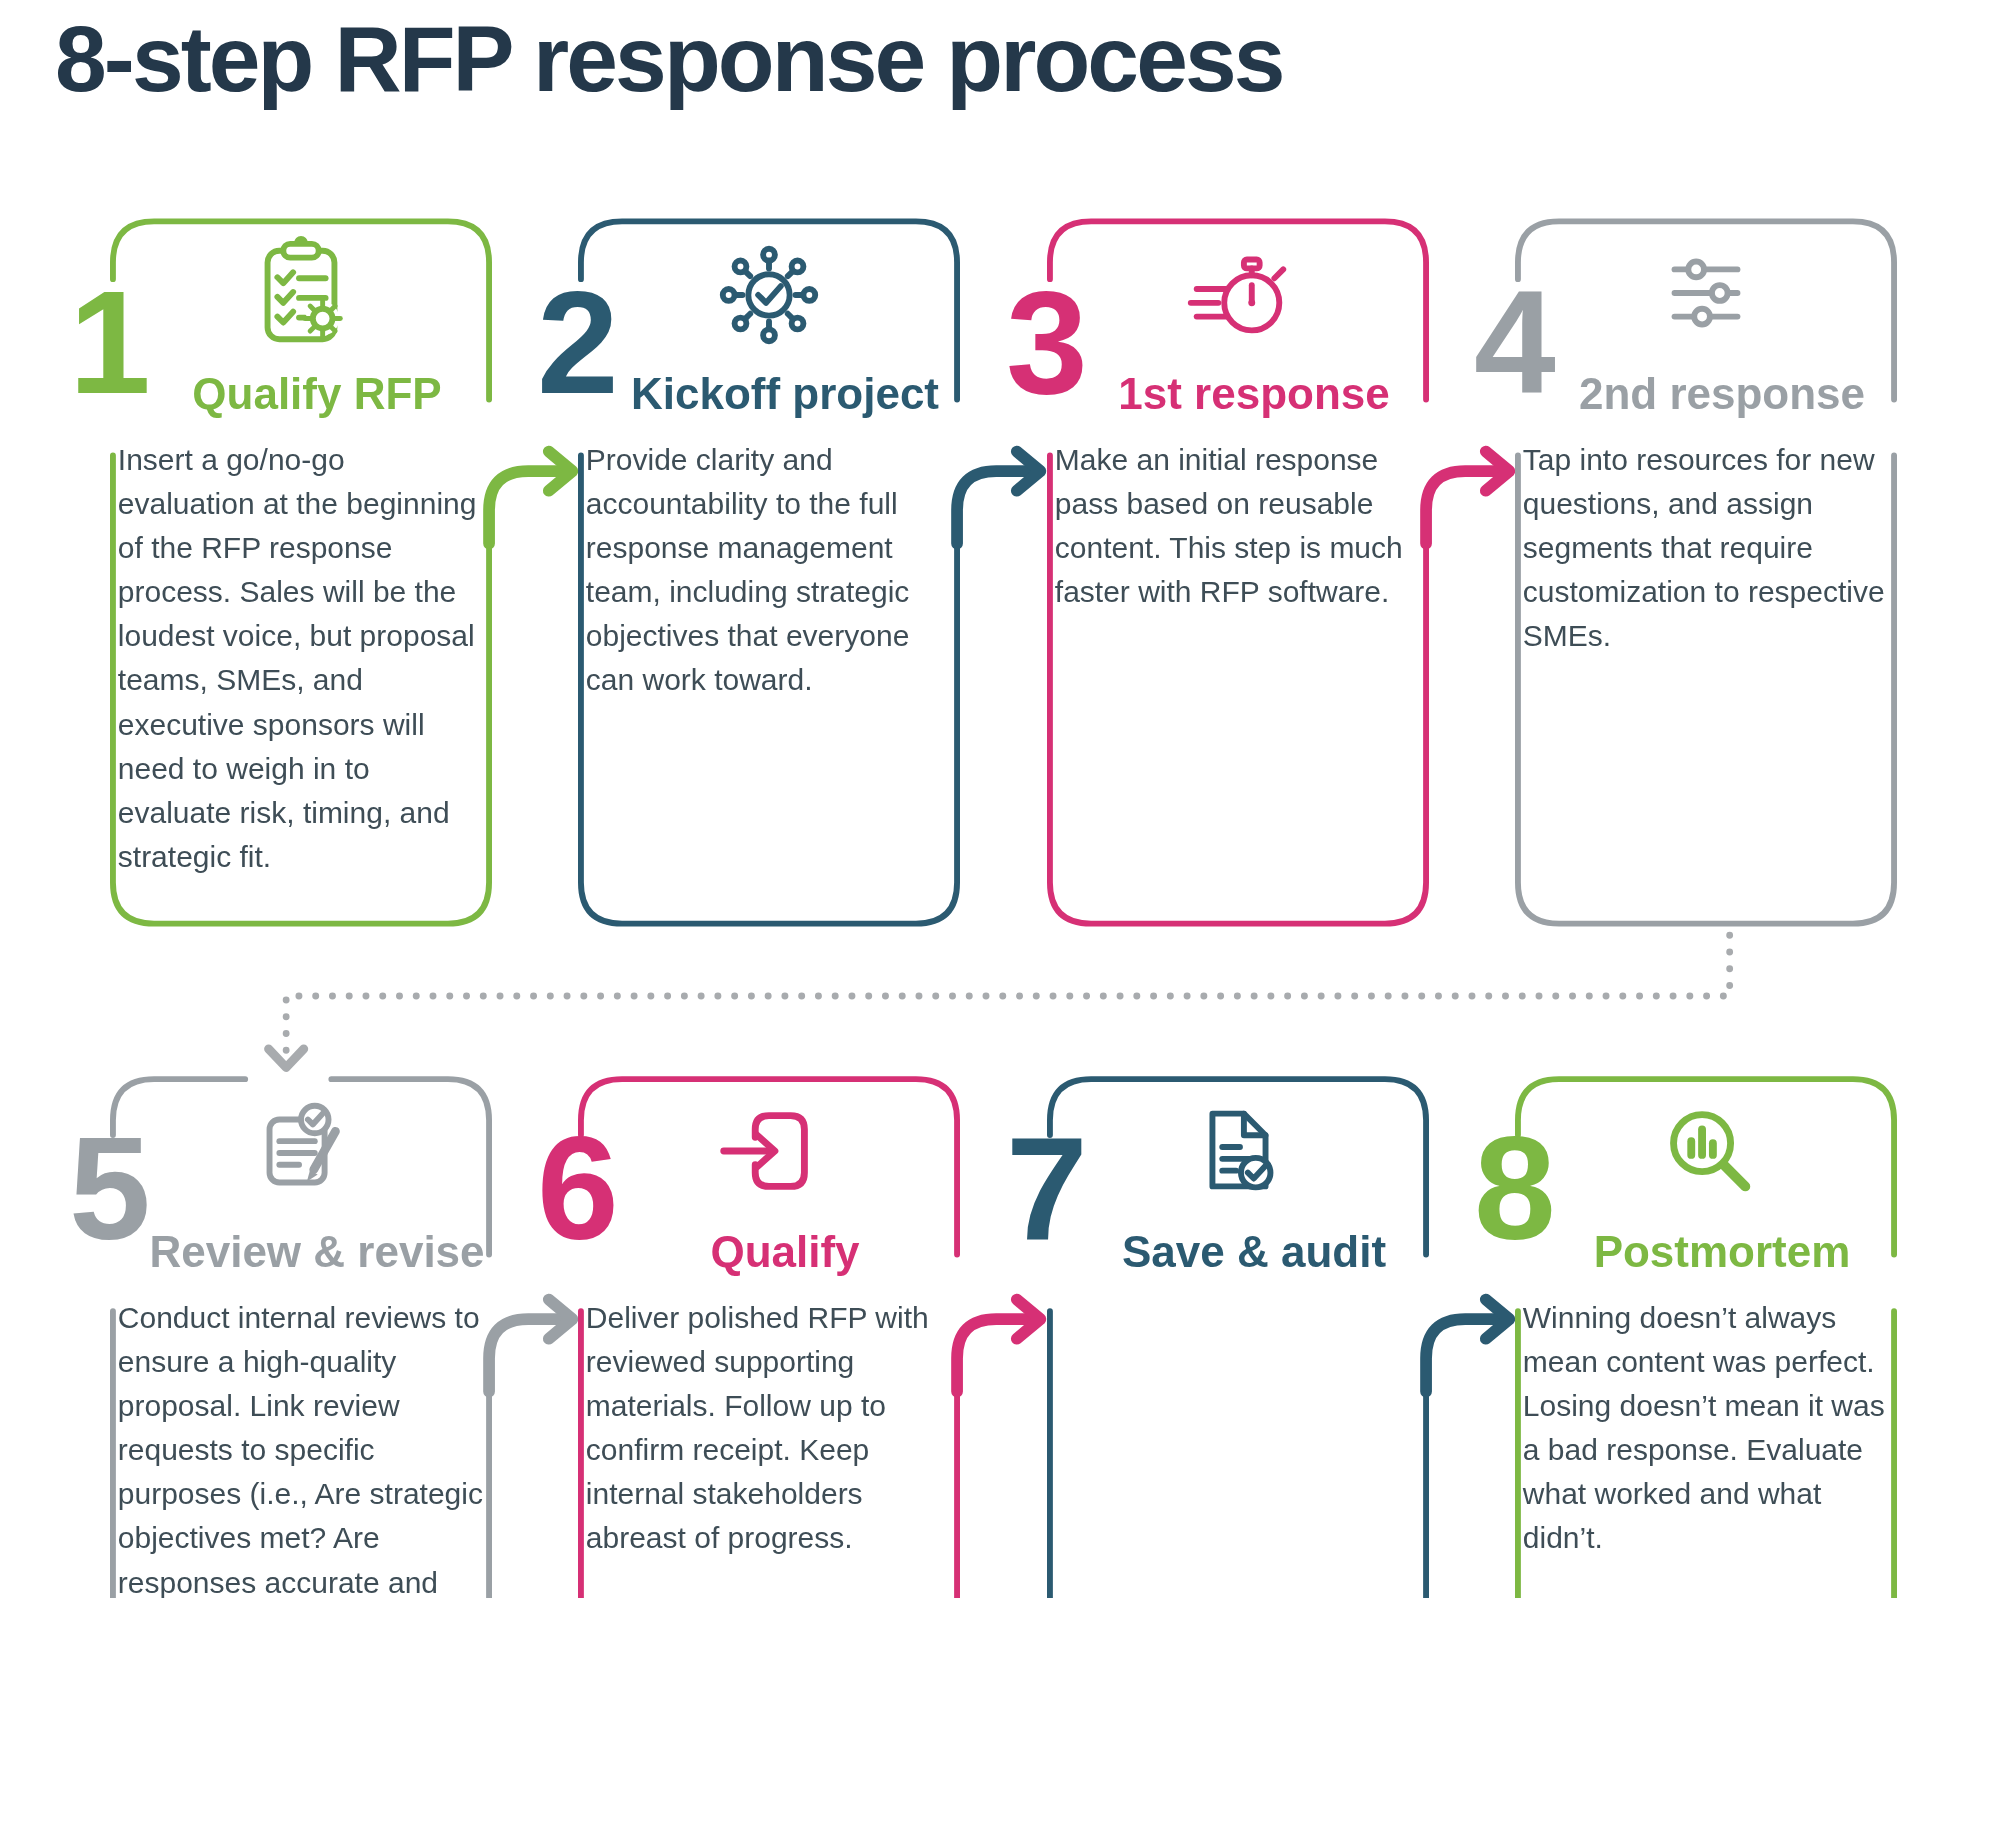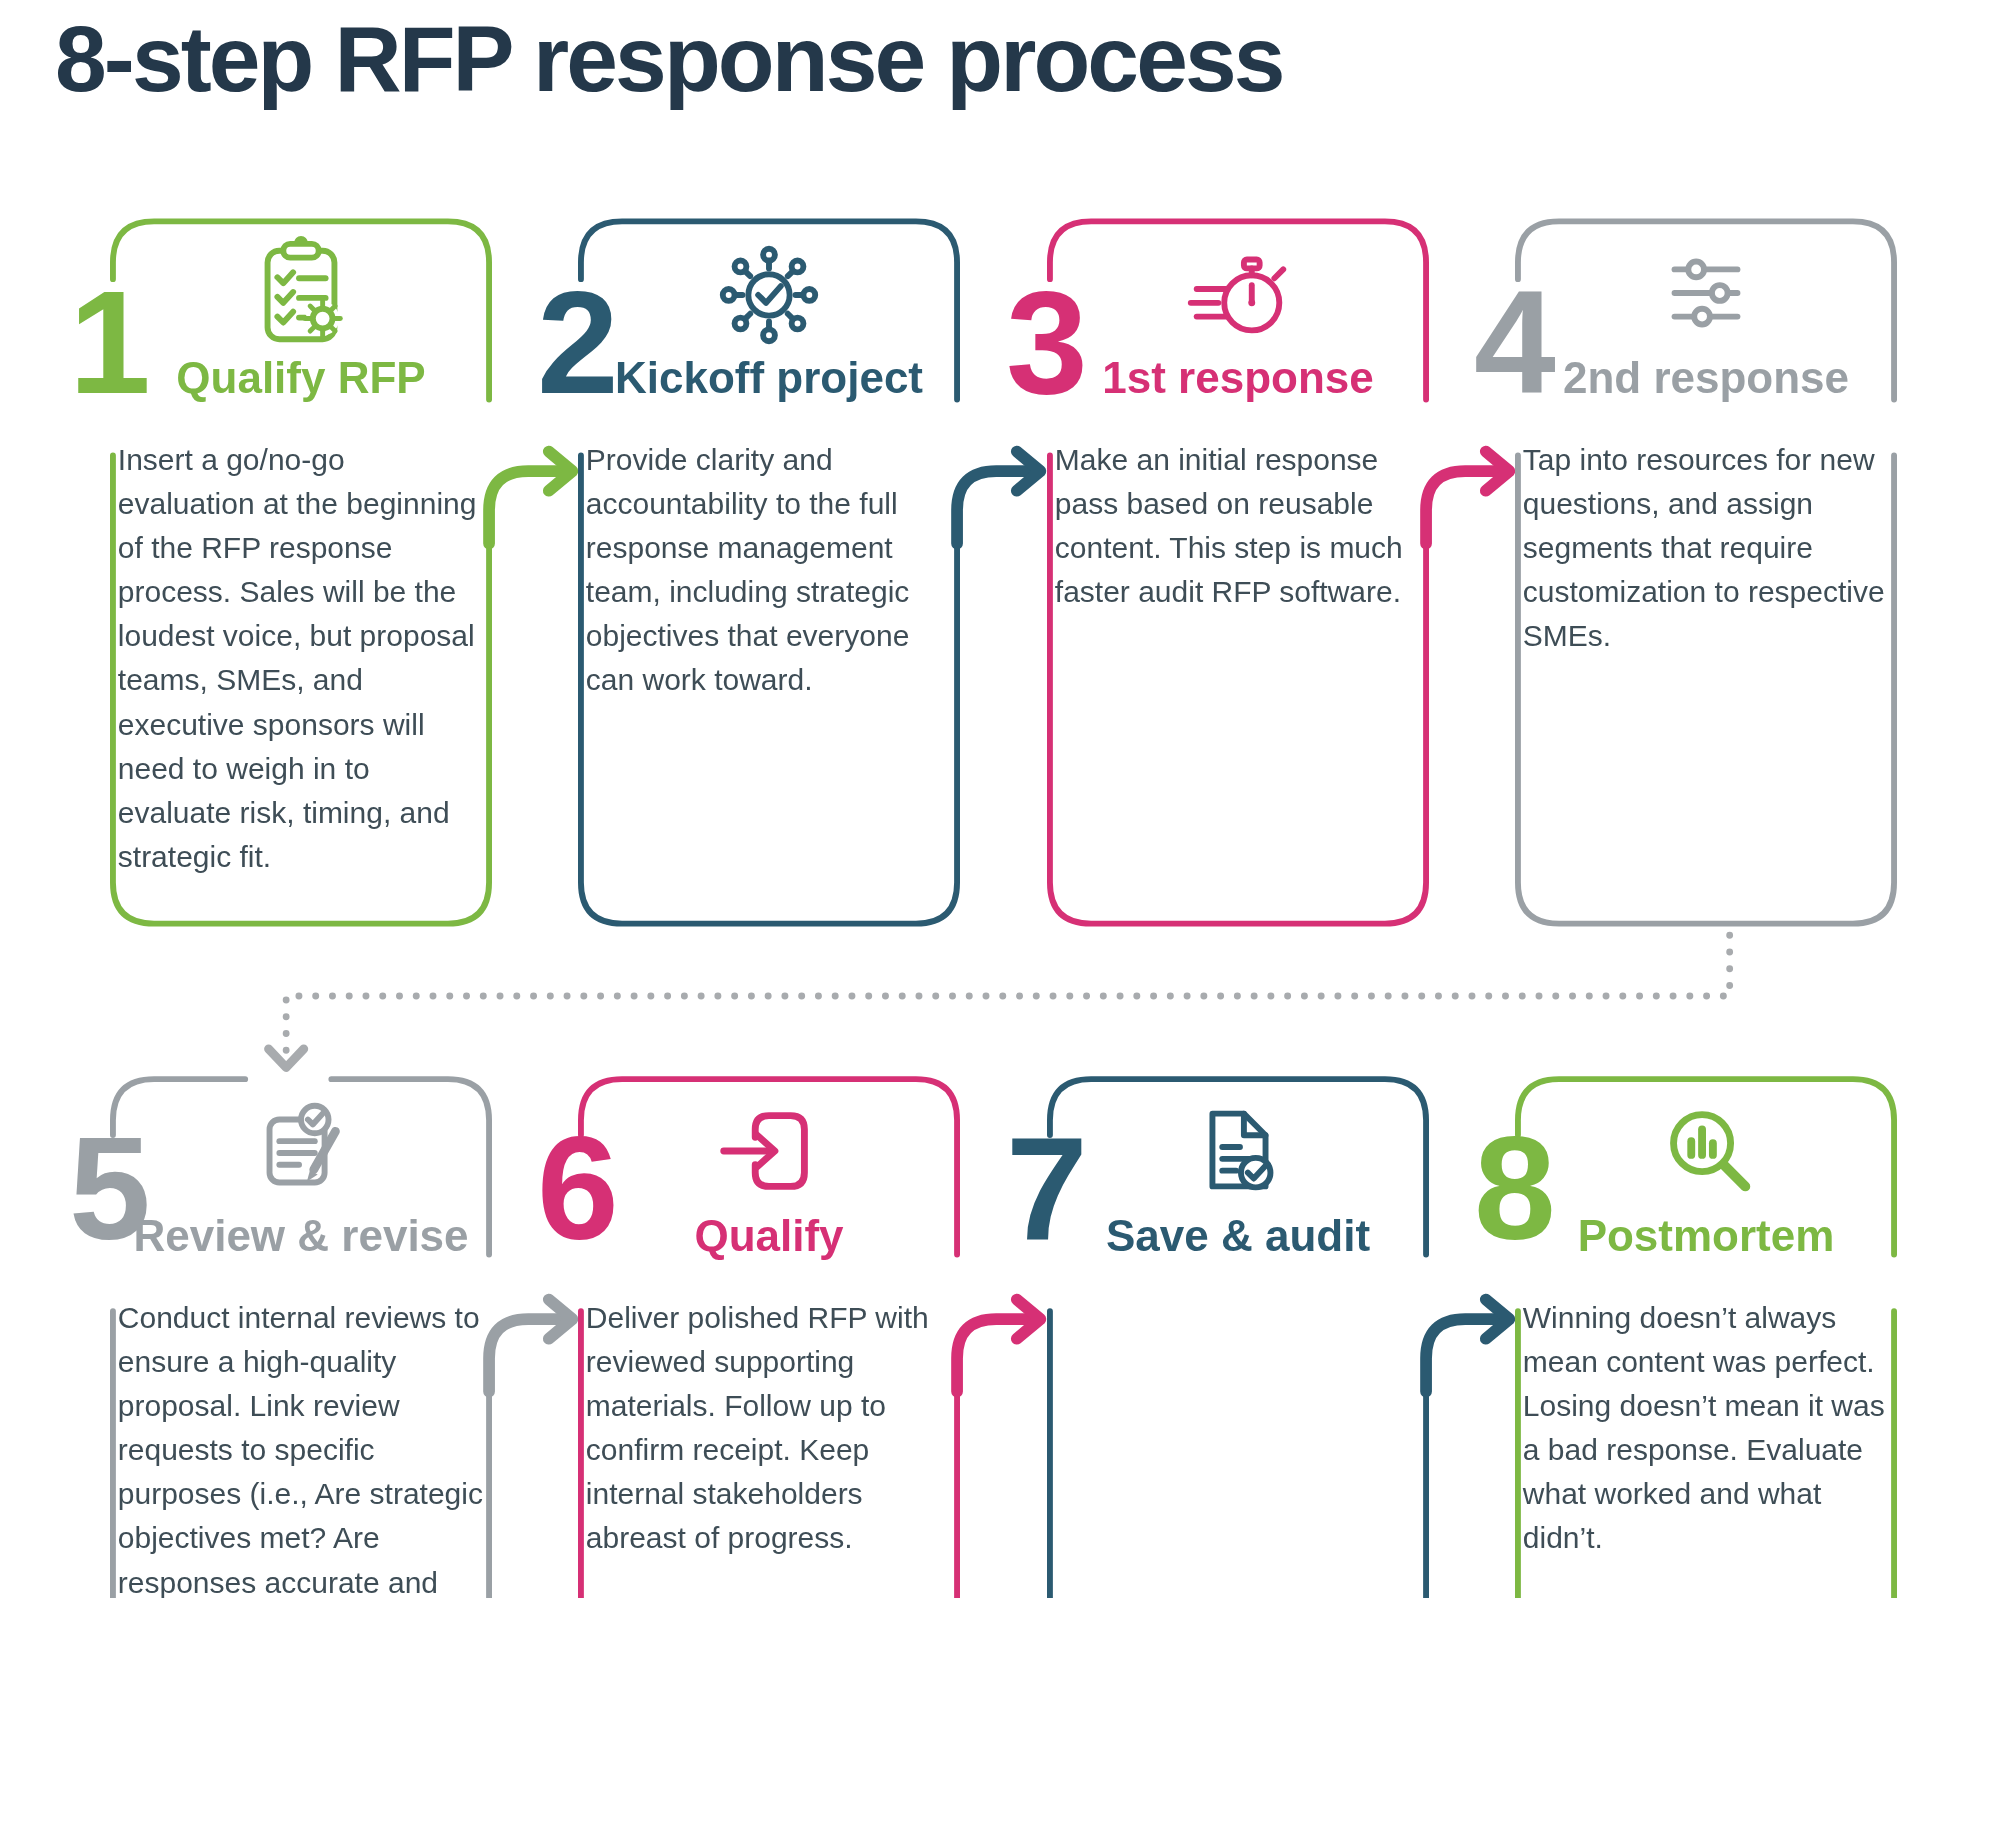--- a/index.html
+++ b/index.html
@@ -26,21 +26,21 @@
     font-size:147px;font-weight:bold;line-height:1;
   }
   .row1 .num{top:51px;}
   .row2 .num{top:39px;}
   .icon{
     position:absolute;top:15.7px;left:50%;transform:translateX(-50%);
     width:118px;height:118px;
   }
   .icon svg{display:block;width:118px;height:118px;}
   .title{
-    position:absolute;top:135px;left:0;width:100%;margin:0;
+    position:absolute;top:135px;left:0;width:100%;margin:16px;
     text-align:center;font-size:44px;font-weight:bold;
   }
   .desc{
     position:absolute;top:220px;left:7.8px;right:7.8px;margin:0;
     text-align:left;font-size:30px;line-height:1.47;color:#3e4d56;
   }
   .overlay{position:absolute;left:0;top:0;pointer-events:none;}
 </style>
 </head>
 <body>
@@ -141,21 +141,21 @@
         <circle cx="74" cy="70" r="3.5" fill="currentColor" stroke="none"></circle>
         <line x1="74" y1="42" x2="74" y2="35"></line>
         <rect x="66" y="26" width="16" height="9" rx="3"></rect>
         <line x1="97" y1="45" x2="106" y2="36"></line>
         <line x1="18" y1="56" x2="48" y2="56"></line>
         <line x1="12" y1="70" x2="40" y2="70"></line>
         <line x1="18" y1="84" x2="48" y2="84"></line>
       </svg>
     </div>
     <h2 class="title">1st response</h2>
-    <p class="desc">Make an initial response pass based on reusable content. This step is much faster audit RFP software.</p>
+    <p class="desc">Make an initial response pass based on reusable content. This step is much faster with RFP software.</p>
   </section>
 
   <section class="card row1 c-gray" style="left:1515px;top:218px;width:382px;height:709px">
     <svg class="bsvg" width="382" height="709" viewBox="0 0 390 723">
       <g fill="none" stroke="currentColor" stroke-linecap="round">
         <path stroke-width="6" d="M 3,62 V 45 Q 3,3 45,3 H 345 Q 387,3 387,45 V 185"></path>
         <path stroke-width="6" d="M 387,242 V 678 Q 387,720 345,720 H 45 Q 3,720 3,678 V 242"></path>
       </g>
     </svg>
     <div class="num">4</div>

